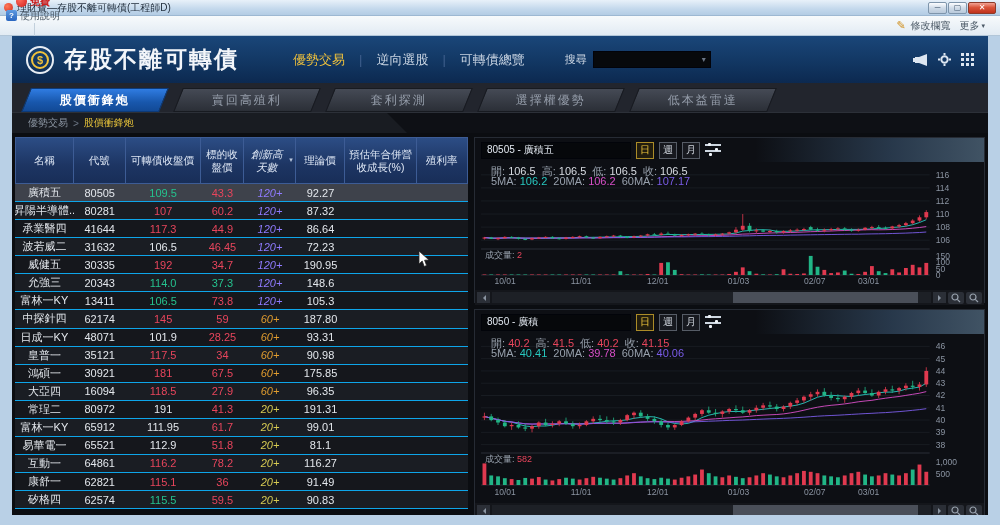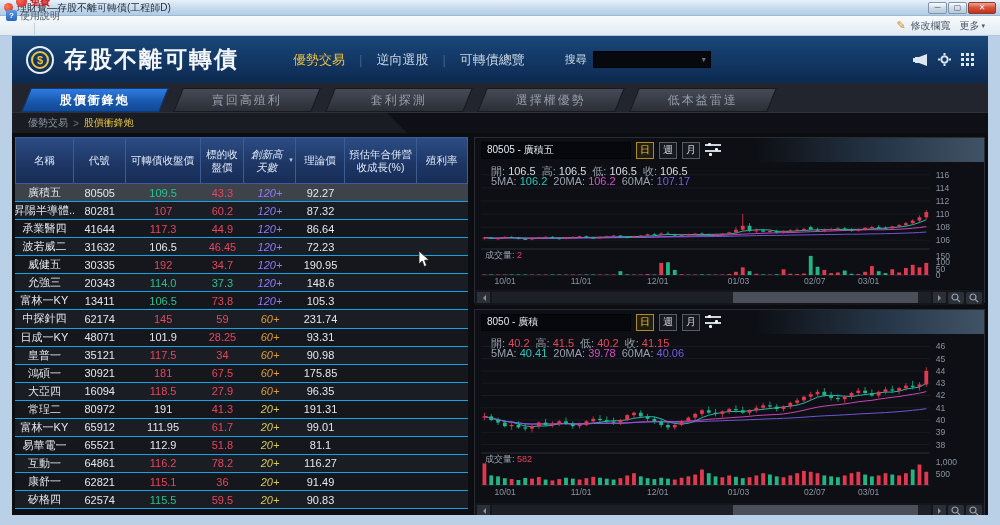--- a/index.html
+++ b/index.html
@@ -349,21 +349,21 @@
             <div class="td col-5 c-white">105.3</div>
             <div class="td col-6 c-white"></div>
             <div class="td col-7 c-white"></div>
           </div>
           <div class="tr">
             <div class="td col-0 c-white">中探針四</div>
             <div class="td col-1 c-white">62174</div>
             <div class="td col-2 c-red">145</div>
             <div class="td col-3 c-red">59</div>
             <div class="td col-4 c-orange">60+</div>
-            <div class="td col-5 c-white">231.74</div>
+            <div class="td col-5 c-white">187.80</div>
             <div class="td col-6 c-white"></div>
             <div class="td col-7 c-white"></div>
           </div>
           <div class="tr">
             <div class="td col-0 c-white">日成一KY</div>
             <div class="td col-1 c-white">48071</div>
             <div class="td col-2 c-white">101.9</div>
             <div class="td col-3 c-red">28.25</div>
             <div class="td col-4 c-orange">60+</div>
             <div class="td col-5 c-white">93.31</div>

